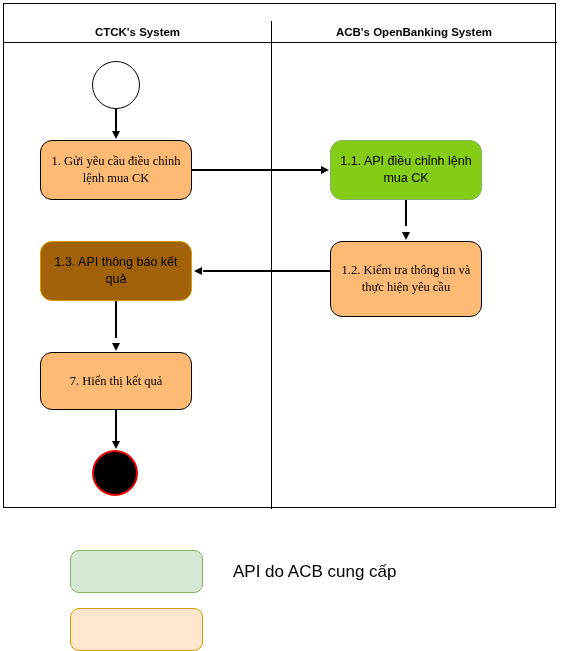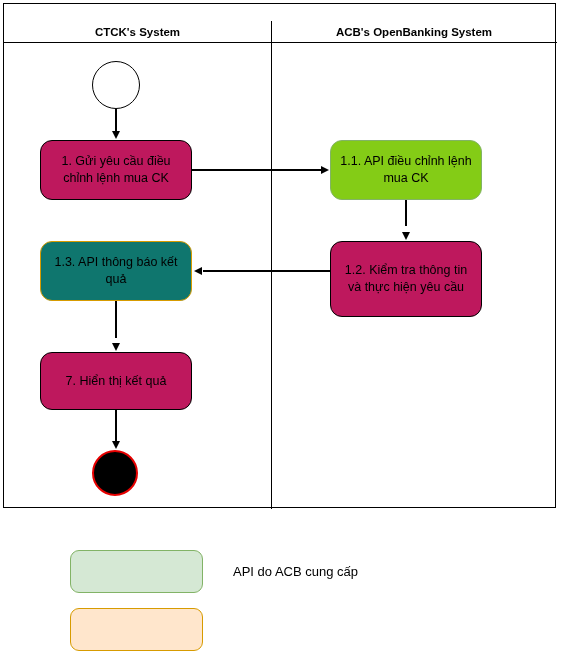--- a/index.html
+++ b/index.html
@@ -70,29 +70,30 @@
     display: flex;
     align-items: center;
     justify-content: center;
     text-align: center;
     font-size: 12.5px;
     line-height: 17px;
     border-radius: 12px;
     padding: 2px 8px;
   }
   .node.plain {
-    background: #be185d;
+    background: #fdba74;
     border: 1px solid #000000;
+    font-family: Liberation Serif, serif;
   }
   .node.green {
     background: #84cc16;
     border: 1px solid #82b366;
   }
   .node.orange {
-    background: #0f766e;
+    background: #a16207;
     border: 1px solid #d79b00;
   }
 
   #node-start {
     position: absolute;
     left: 92px;
     top: 61px;
     width: 48px;
     height: 48px;
     border: 1.4px solid #000000;
@@ -175,21 +176,21 @@
   }
   .legend-swatch.green  { background: #d5e8d4; border: 1px solid #82b366; }
   .legend-swatch.orange { background: #ffe6cc; border: 1px solid #d79b00; }
 
   .legend-label {
     position: absolute;
     left: 233px;
     top: 0;
     height: 43px;
     line-height: 43px;
-    font-size: 13px;
+    font-size: 17px;
     white-space: nowrap;
   }
 </style>
 </head>
 <body>
 
 <div id="pool">
 
 
   <div class="lane-header" id="lane-header-ctck">CTCK's System</div>

